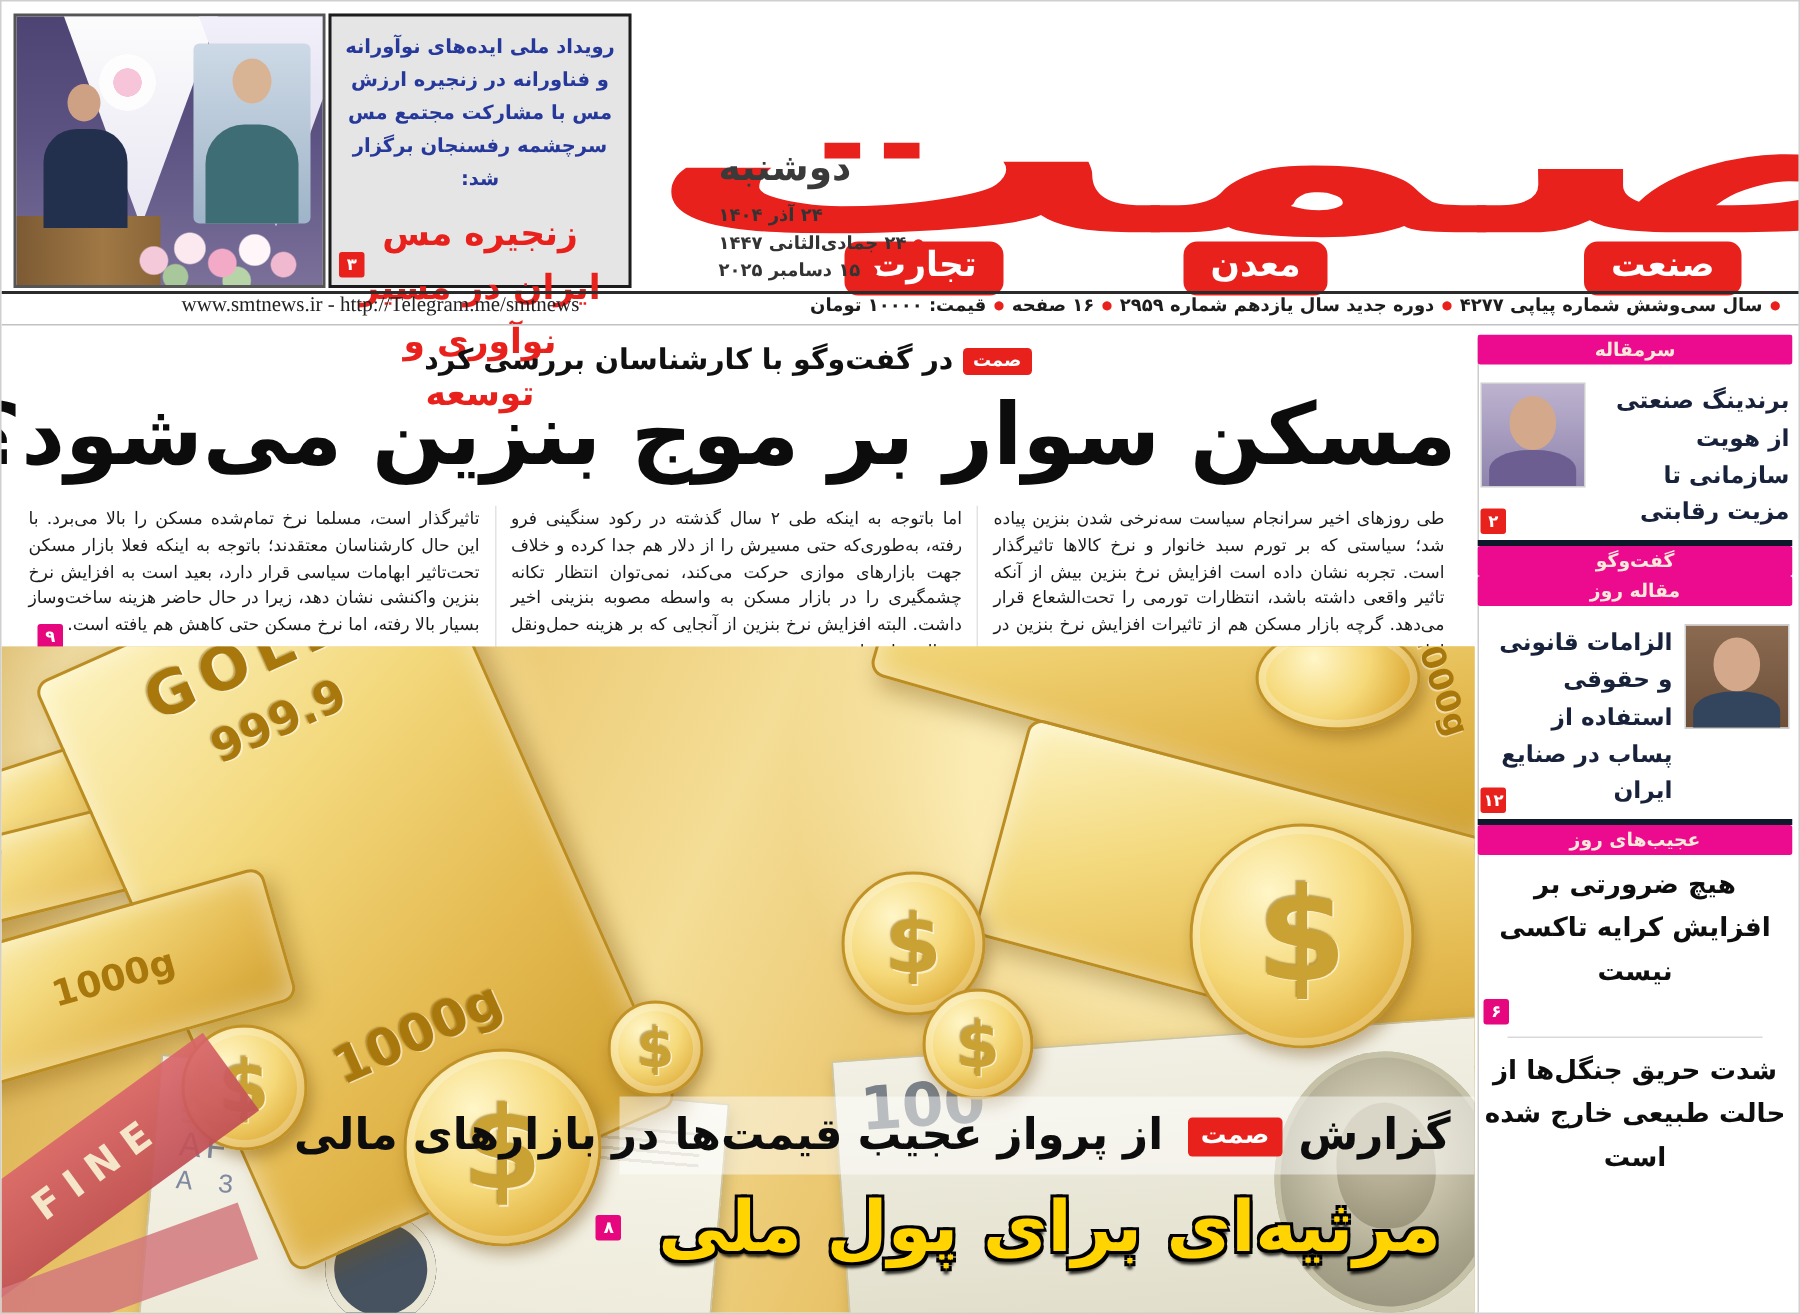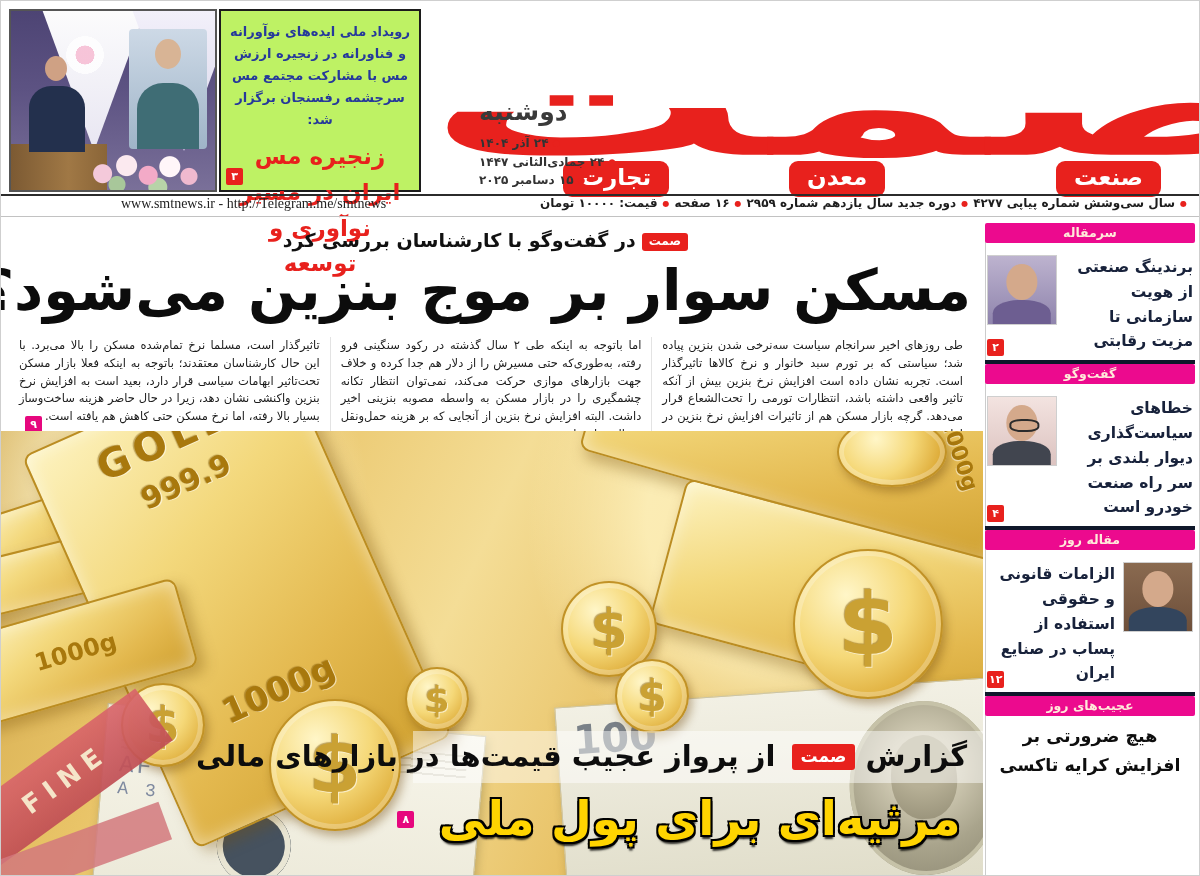--- a/index.html
+++ b/index.html
@@ -58,21 +58,21 @@
       radial-gradient(circle at 18% 55%, #f4c9da 0 9px, transparent 10px),
       radial-gradient(circle at 38% 40%, #fbe9ef 0 10px, transparent 11px),
       radial-gradient(circle at 56% 58%, #f3aac7 0 9px, transparent 10px),
       radial-gradient(circle at 74% 42%, #fff6f9 0 10px, transparent 11px),
       radial-gradient(circle at 90% 60%, #f0b9cf 0 8px, transparent 9px),
       radial-gradient(circle at 30% 75%, #a8c79a 0 8px, transparent 9px),
       radial-gradient(circle at 64% 80%, #b7d3a8 0 9px, transparent 10px);
   }
   .promo-box {
     position:absolute; top:8px; left:218px; width:202px; height:183px;
-    border:2px solid #1c1c1c; background:#bef264; direction:rtl; text-align:center;
+    border:2px solid #1c1c1c; background:#e5e5e5; direction:rtl; text-align:center;
     padding:10px 8px 6px;
   }
   .promo-kicker { color:#26399b; font-weight:bold; font-size:13px; line-height:1.7; }
   .promo-title { color:#e8211d; font-weight:bold; font-size:23px; line-height:1.55; margin-top:8px; }
   .page-badge {
     display:inline-block; min-width:17px; height:17px; line-height:17px;
     color:#fff; font-size:11px; font-weight:bold; text-align:center;
     padding:0 2px; border-radius:2px;
   }
   .badge-red { background:#e8211d; }
@@ -343,28 +343,20 @@
     <div class="side-item">
       <div class="txt">برندینگ صنعتی از هویت سازمانی تا مزیت رقابتی</div>
       <div class="portrait ph1">
         <div class="p-head"></div>
         <div class="p-body"></div>
       </div>
       <span class="page-badge badge-red">۲</span>
     </div>
 
     <div class="side-header">گفت‌وگو</div>
-    <div class="side-item">
-      <div class="txt">خطاهای سیاست‌گذاری دیوار بلندی بر سر راه صنعت خودرو است</div>
-      <div class="portrait ph2">
-        <div class="p-head"></div>
-        <div class="p-body"></div>
-      </div>
-      <span class="page-badge badge-red">۴</span>
-    </div>
 
     <div class="side-header">مقاله روز</div>
     <div class="side-item">
       <div class="portrait ph3">
         <div class="p-head"></div>
         <div class="p-body"></div>
       </div>
       <div class="txt">الزامات قانونی و حقوقی استفاده از پساب در صنایع ایران</div>
       <span class="page-badge badge-red">۱۲</span>
     </div>

